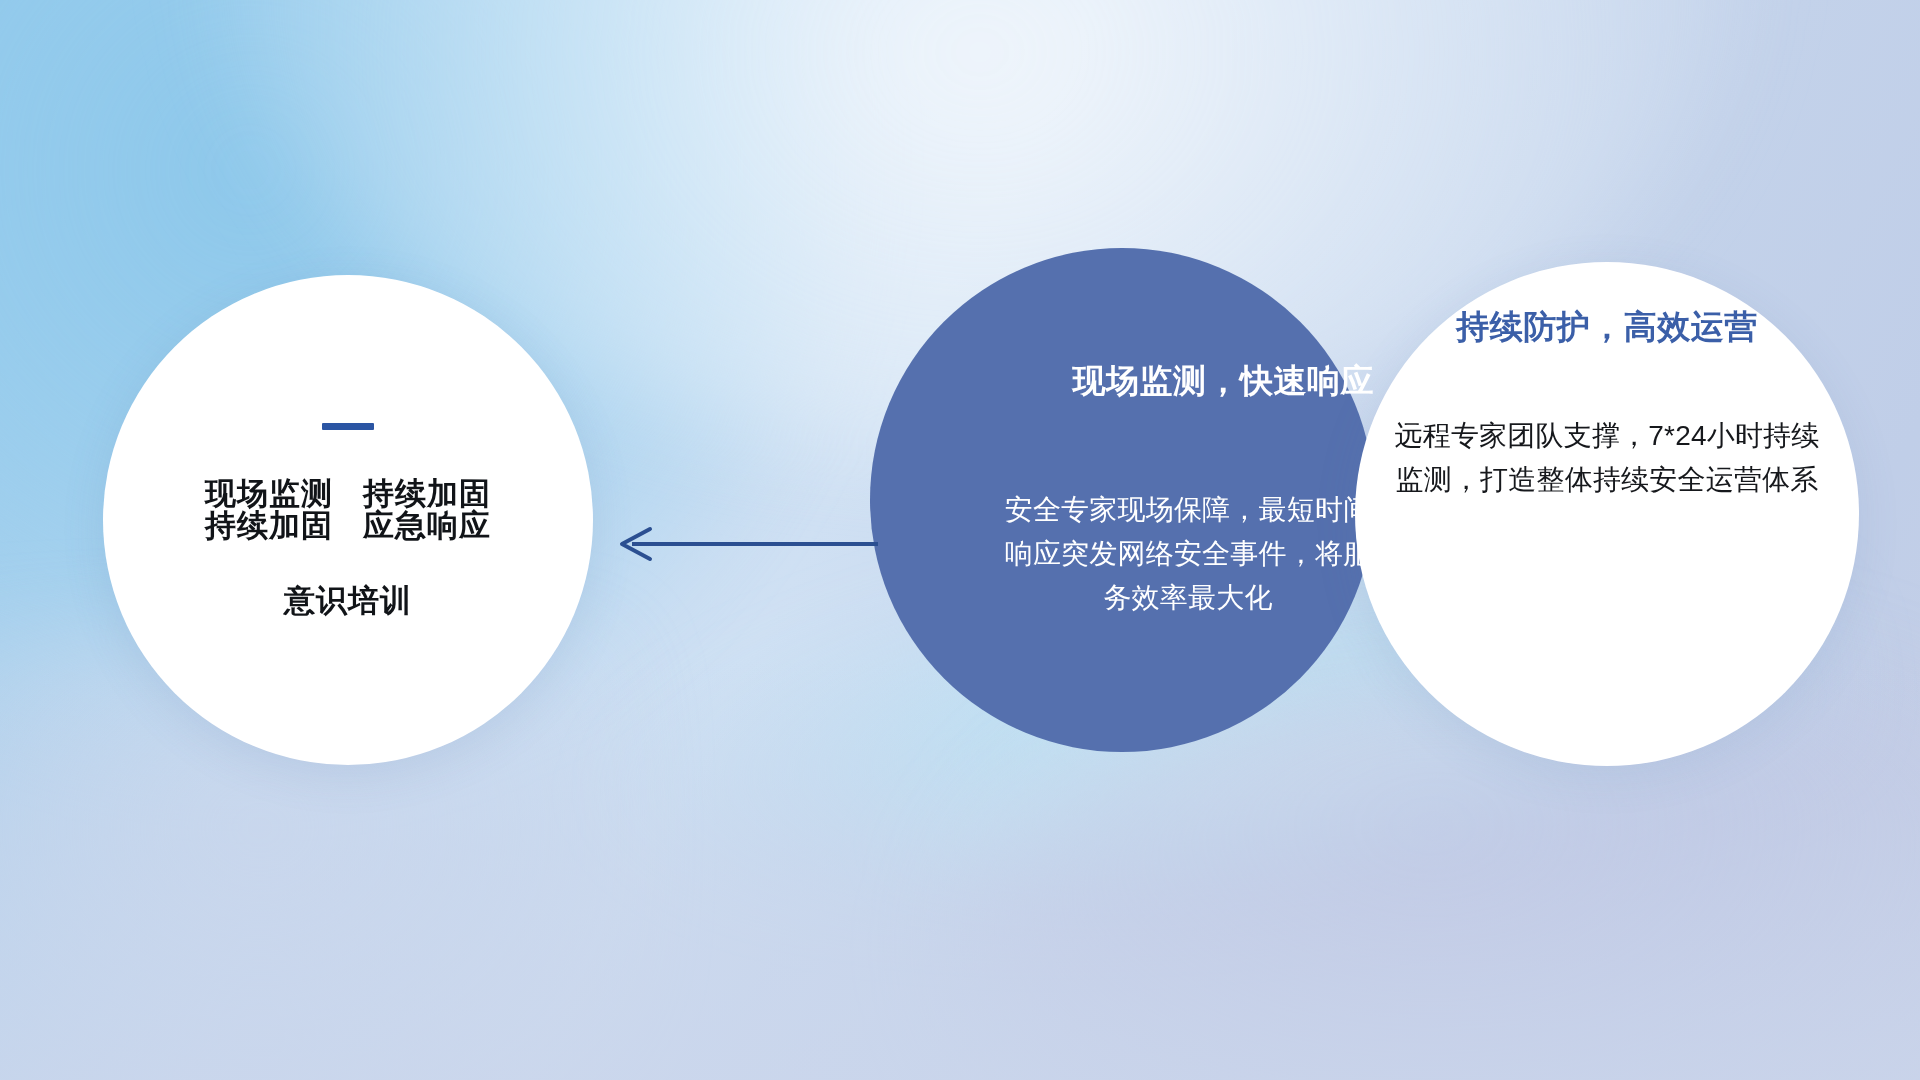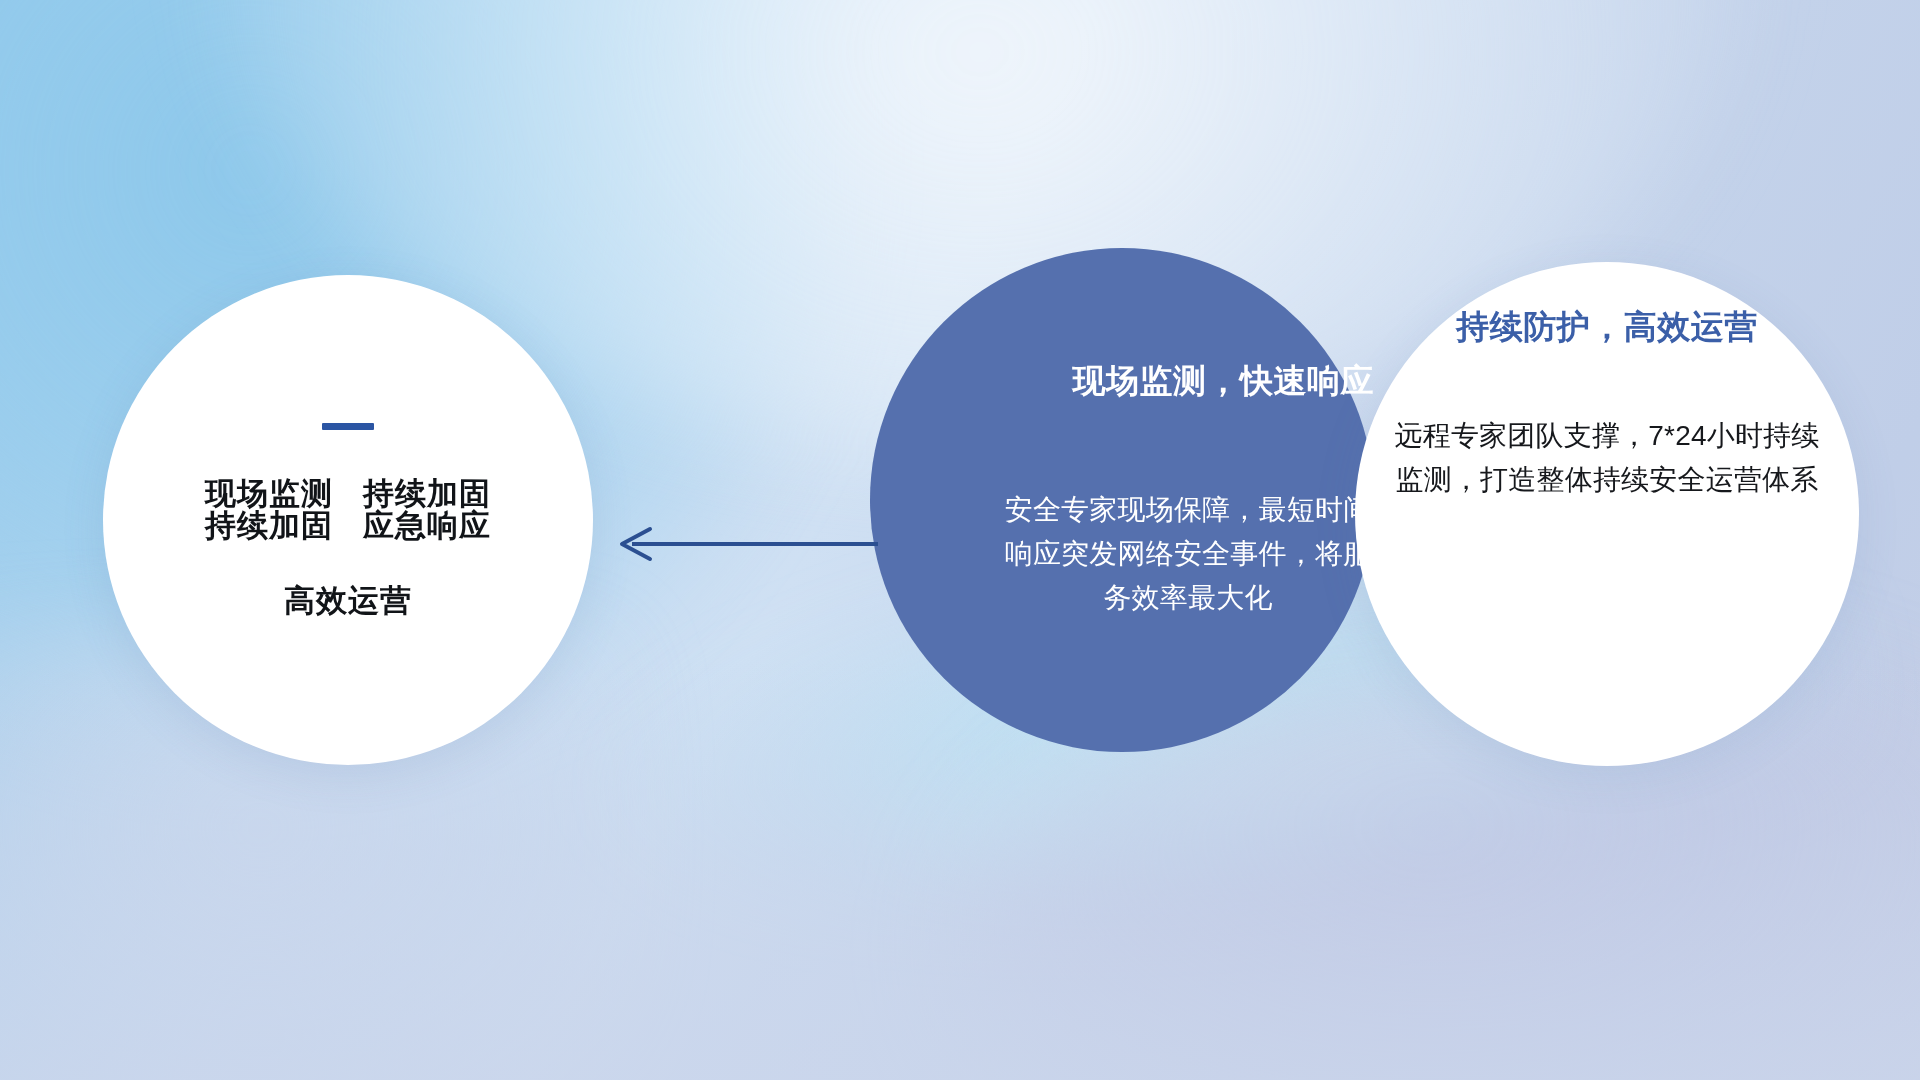--- a/index.html
+++ b/index.html
@@ -290,21 +290,21 @@
 
   <div id="left-content">
     <div id="left-divider"></div>
     <div class="left-line">
       <span>现场监测</span><span class="gap-wide"></span><span>持续加固</span>
     </div>
     <div class="left-line">
       <span>持续加固</span><span class="gap-wide"></span><span>应急响应</span>
     </div>
     <div class="left-line" id="left-line-3">
-      <span>高效运营</span>
+      <span>意识培训</span>
     </div>
   </div>
 
   <div id="mid-content">
     <div id="mid-title">现场监测，快速响应</div>
     <div id="mid-body">安全专家现场保障，最短时间响应突发网络安全事件，将服务效率最大化</div>
   </div>
 
   <div id="right-content">
     <div id="right-title">持续防护，高效运营</div>

